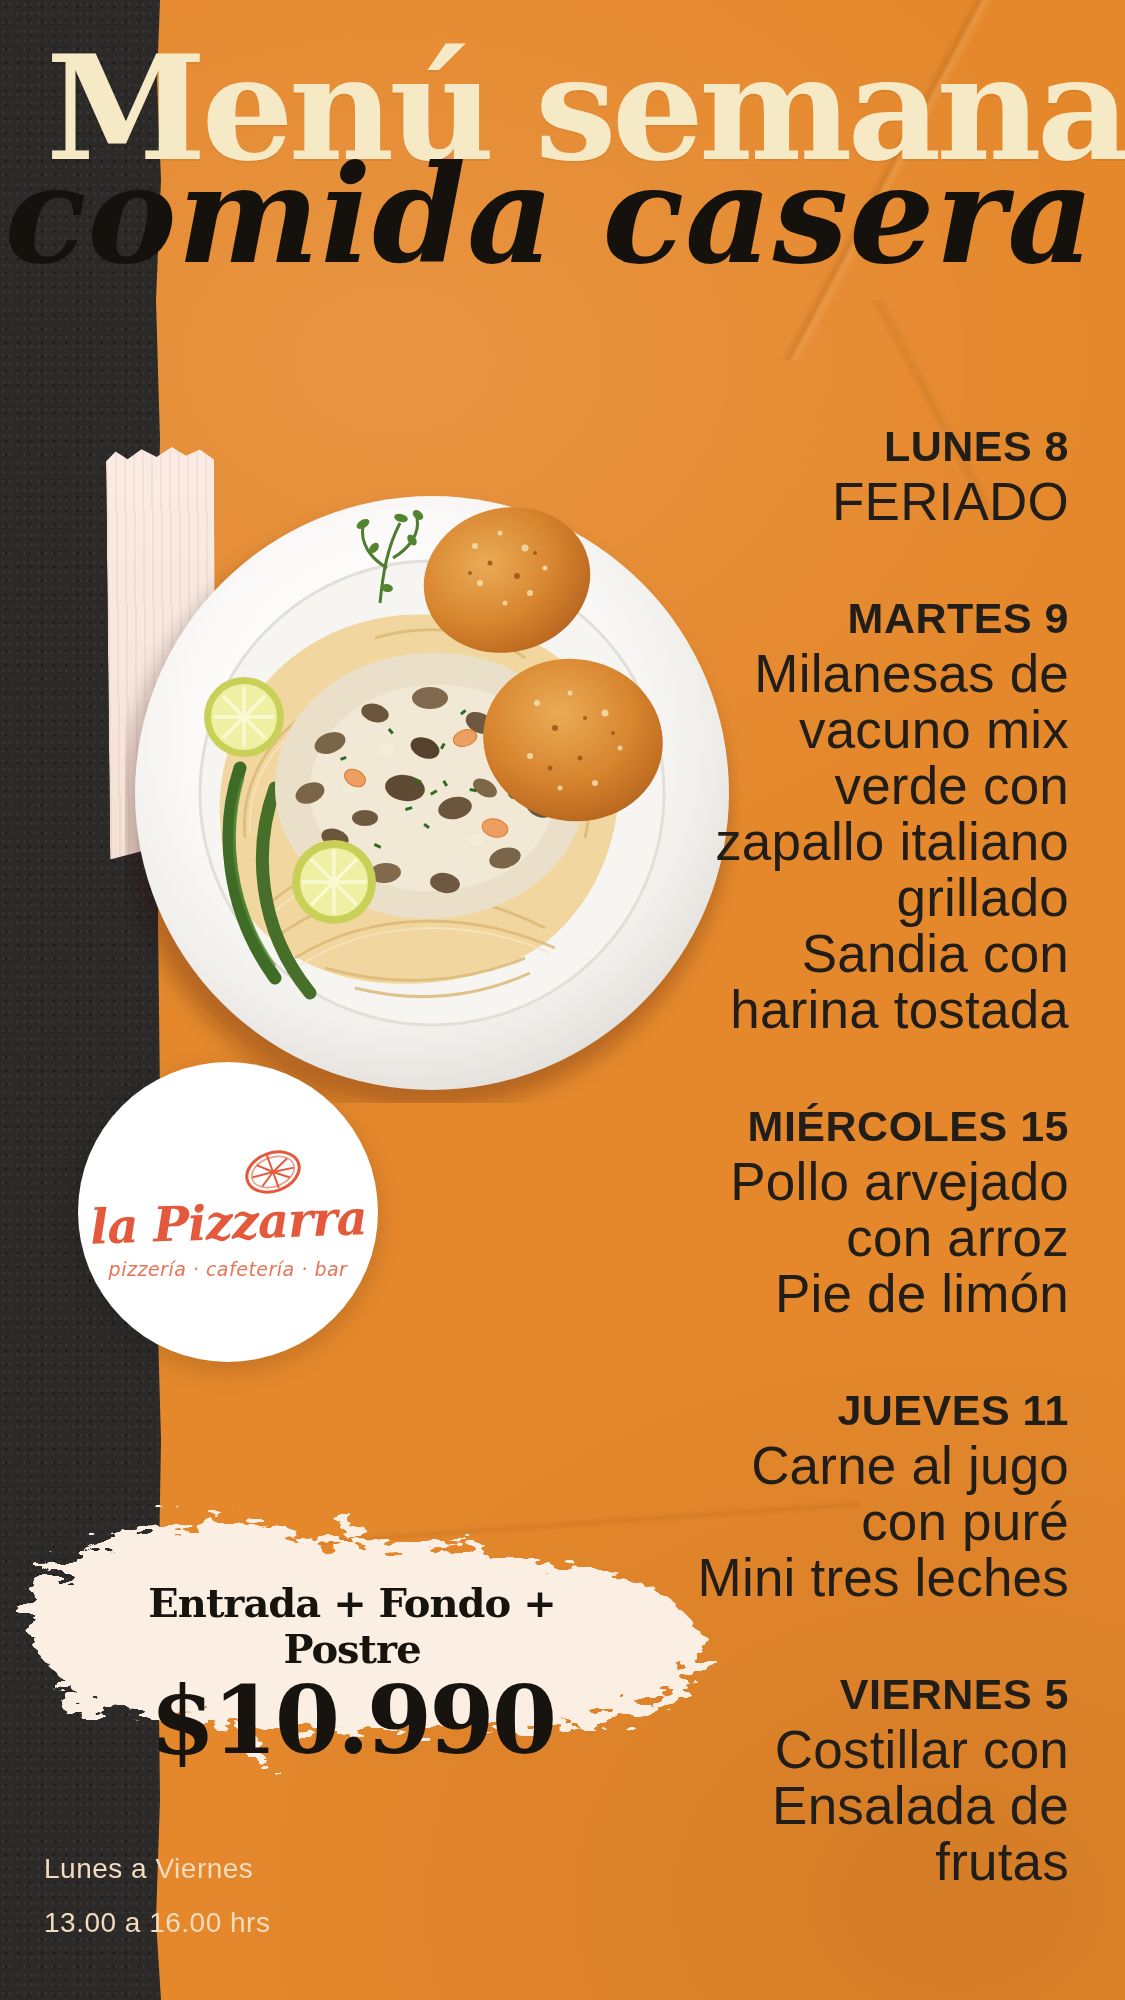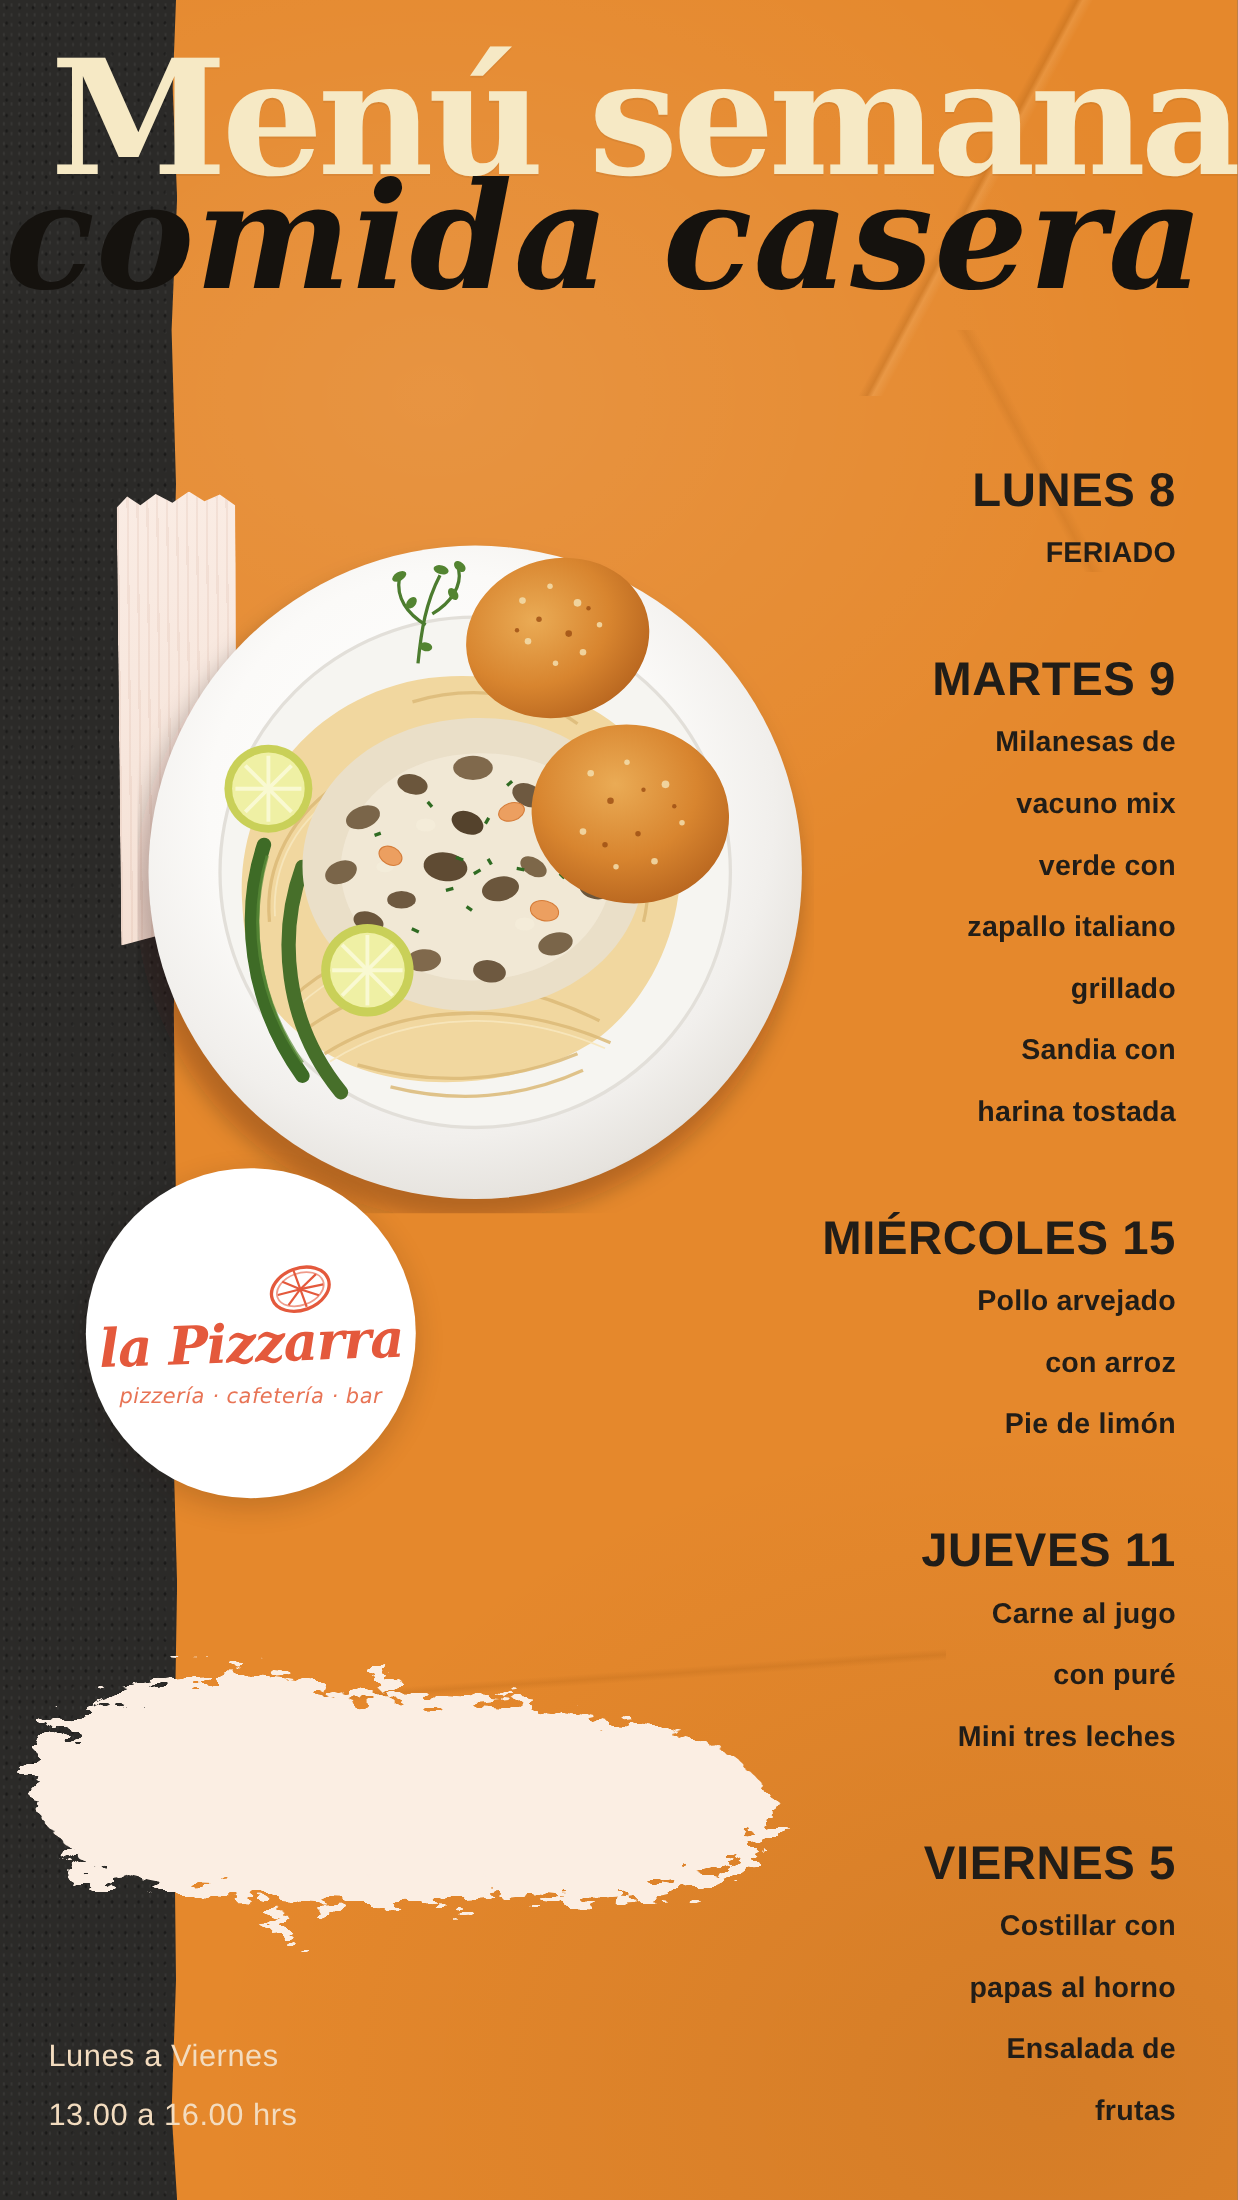--- a/index.html
+++ b/index.html
@@ -54,21 +54,21 @@
     font-family:"DejaVu Serif","Liberation Serif",serif;font-style:italic;
     font-size:134px;line-height:1.1;color:#15120e;letter-spacing:1px;font-weight:bold;
   }
 
   .menu-days{
     position:absolute;top:382px;right:56px;z-index:7;text-align:right;
     color:var(--body-text,#211d18);
   }
   .day-block{margin-bottom:60px;}
   .day-title{font-size:43px;line-height:56px;font-weight:700;letter-spacing:.5px;margin-top:36px;}
-  .day-line{font-size:26px;line-height:56px;letter-spacing:.2px;font-weight:bold;}
+  .day-line{font-size:53px;line-height:56px;letter-spacing:.2px;}
 
   .food{position:absolute;left:125px;top:488px;z-index:5;}
 
   .logo{
     position:absolute;left:78px;top:1062px;width:300px;height:300px;border-radius:50%;
     background:#fff;z-index:6;box-shadow:0 8px 26px rgba(30,10,0,.18);
     display:flex;flex-direction:column;align-items:center;justify-content:center;
   }
   .logo-icon{margin-left:90px;margin-bottom:-6px;}
   .logo-name{
@@ -312,20 +312,24 @@
       <ellipse cx="210" cy="130" rx="180" ry="100"></ellipse>
       <ellipse cx="540" cy="155" rx="160" ry="80"></ellipse>
       <circle cx="60" cy="110" r="26"></circle>
         <circle cx="80" cy="210" r="18"></circle>
       <circle cx="660" cy="120" r="14"></circle>
         <circle cx="680" cy="190" r="10"></circle>
       <circle cx="350" cy="35" r="10"></circle>
         <circle cx="250" cy="255" r="12"></circle>
     </g>
   </svg>
+  <div class="offer">
+    <div class="offer-label">Entrada + Fondo + Postre</div>
+    <div class="offer-price">$10.990</div>
+  </div>
 
   <div class="menu-days">
       <div class="day-block">
         <div class="day-title">LUNES 8</div>
         <div class="day-line">FERIADO</div>
       </div>
       <div class="day-block">
         <div class="day-title">MARTES 9</div>
         <div class="day-line">Milanesas de</div>
         <div class="day-line">vacuno mix</div>
@@ -343,21 +347,20 @@
       </div>
       <div class="day-block">
         <div class="day-title">JUEVES 11</div>
         <div class="day-line">Carne al jugo</div>
         <div class="day-line">con puré</div>
         <div class="day-line">Mini tres leches</div>
       </div>
       <div class="day-block">
         <div class="day-title">VIERNES 5</div>
         <div class="day-line">Costillar con</div>
-        <div class="day-line">papas al horno</div>
         <div class="day-line">Ensalada de</div>
         <div class="day-line">frutas</div>
       </div>
     </div>
 
   <div class="hours">
     <div>Lunes a Viernes</div>
     <div>13.00 a 16.00 hrs</div>
   </div>
 

